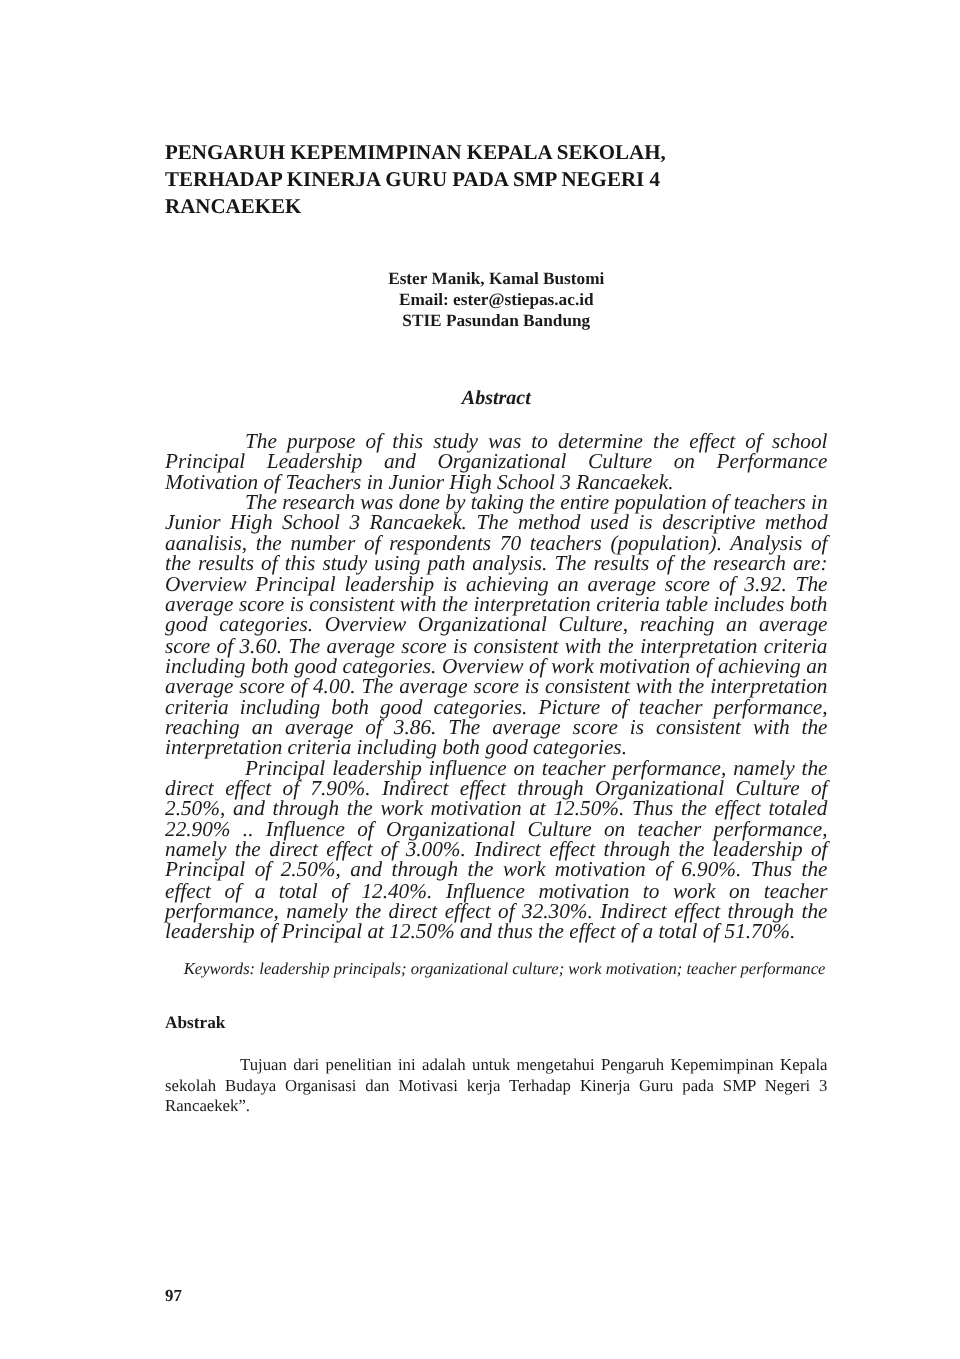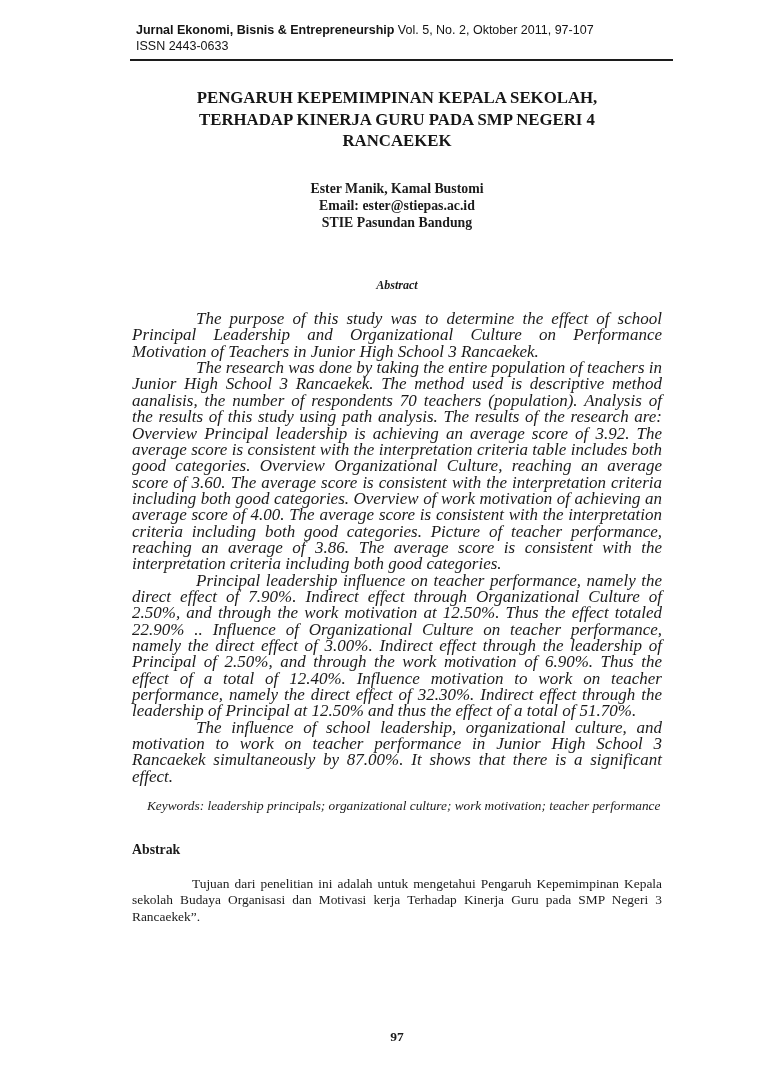--- a/index.html
+++ b/index.html
@@ -27,41 +27,40 @@
   }
   .header .bold { font-weight: bold; }
   
   .col {
     position: absolute;
     left: 132px;
     top: 58px;
     width: 530px;
   }
   .title {
-    margin-top: 29px;
-    text-align: center;
+    margin-top: 53px;
     font-weight: bold;
     font-size: 16.8px;
     line-height: 21.5px;
     color: #161616;
   }
   .title .tline { white-space: pre-wrap; }
   .authors {
-    margin-top: 28px;
+    margin-top: 38px;
     text-align: center;
     font-weight: bold;
     font-size: 13.8px;
     line-height: 17.2px;
   }
   .abs-heading {
     margin-top: 45px;
     text-align: center;
     font-weight: bold;
     font-style: italic;
-    font-size: 12px;
+    font-size: 16px;
     line-height: 18px;
   }
   p.body {
     margin: 0;
     font-style: italic;
     font-size: 17px;
     line-height: 16.35px;
     text-align: justify;
     text-indent: 64px;
   }
@@ -87,55 +86,49 @@
     font-size: 13.4px;
     line-height: 16.6px;
     text-align: justify;
     text-indent: 60px;
   }
   .page-number {
     position: absolute;
     left: 132px;
     top: 1029px;
     width: 530px;
-    text-align: center;
     font-weight: bold;
     font-size: 13.5px;
   }
 </style>
 </head>
 <body>
 
 <div class="page">
 
-  <div class="header">
-    <div><span class="bold">Jurnal Ekonomi, Bisnis &amp; Entrepreneurship</span><span> Vol. 5, No. 2, Oktober 2011, 97-107</span></div>
-    <div>ISSN 2443-0633</div>
-  </div>
 
   <div class="col">
 
     <div class="title">
       <div class="tline">PENGARUH KEPEMIMPINAN KEPALA SEKOLAH,</div>
       <div class="tline">TERHADAP KINERJA GURU PADA SMP NEGERI 4</div>
       <div class="tline">RANCAEKEK</div>
     </div>
 
     <div class="authors">
       <div>Ester Manik, Kamal Bustomi</div>
       <div>Email: ester@stiepas.ac.id</div>
       <div>STIE Pasundan Bandung</div>
     </div>
 
     <div class="abs-heading">Abstract</div>
 
     <p class="body first">The purpose of this study was to determine the effect of school Principal Leadership and Organizational Culture on Performance Motivation of Teachers in Junior High School 3 Rancaekek.</p>
     <p class="body">The research was done by taking the entire population of teachers in Junior High School 3 Rancaekek. The method used is descriptive method aanalisis, the number of respondents 70 teachers (population). Analysis of the results of this study using path analysis. The results of the research are: Overview Principal leadership is achieving an average score of 3.92. The average score is consistent with the interpretation criteria table includes both good categories. Overview Organizational Culture, reaching an average score of 3.60. The average score is consistent with the interpretation criteria including both good categories. Overview of work motivation of achieving an average score of 4.00. The average score is consistent with the interpretation criteria including both good categories. Picture of teacher performance, reaching an average of 3.86. The average score is consistent with the interpretation criteria including both good categories.</p>
     <p class="body">Principal leadership influence on teacher performance, namely the direct effect of 7.90%. Indirect effect through Organizational Culture of 2.50%, and through the work motivation at 12.50%. Thus the effect totaled 22.90% .. Influence of Organizational Culture on teacher performance, namely the direct effect of 3.00%. Indirect effect through the leadership of Principal of 2.50%, and through the work motivation of 6.90%. Thus the effect of a total of 12.40%. Influence motivation to work on teacher performance, namely the direct effect of 32.30%. Indirect effect through the leadership of Principal at 12.50% and thus the effect of a total of 51.70%.</p>
-    <p class="body">The influence of school leadership, organizational culture, and motivation to work on teacher performance in Junior High School 3 Rancaekek simultaneously by 87.00%. It shows that there is a significant effect.</p>
 
     <p class="keywords"><span class="kw-label">Keywords:</span> <span>leadership principals; organizational culture; work motivation; teacher performance</span></p>
 
     <div class="abstrak-heading">Abstrak</div>
 
     <p class="body-id">Tujuan dari penelitian ini adalah untuk mengetahui Pengaruh Kepemimpinan Kepala sekolah Budaya Organisasi  dan Motivasi kerja Terhadap Kinerja Guru pada SMP Negeri 3 Rancaekek”.</p>
 
   </div>
 
   <div class="page-number">97</div>

